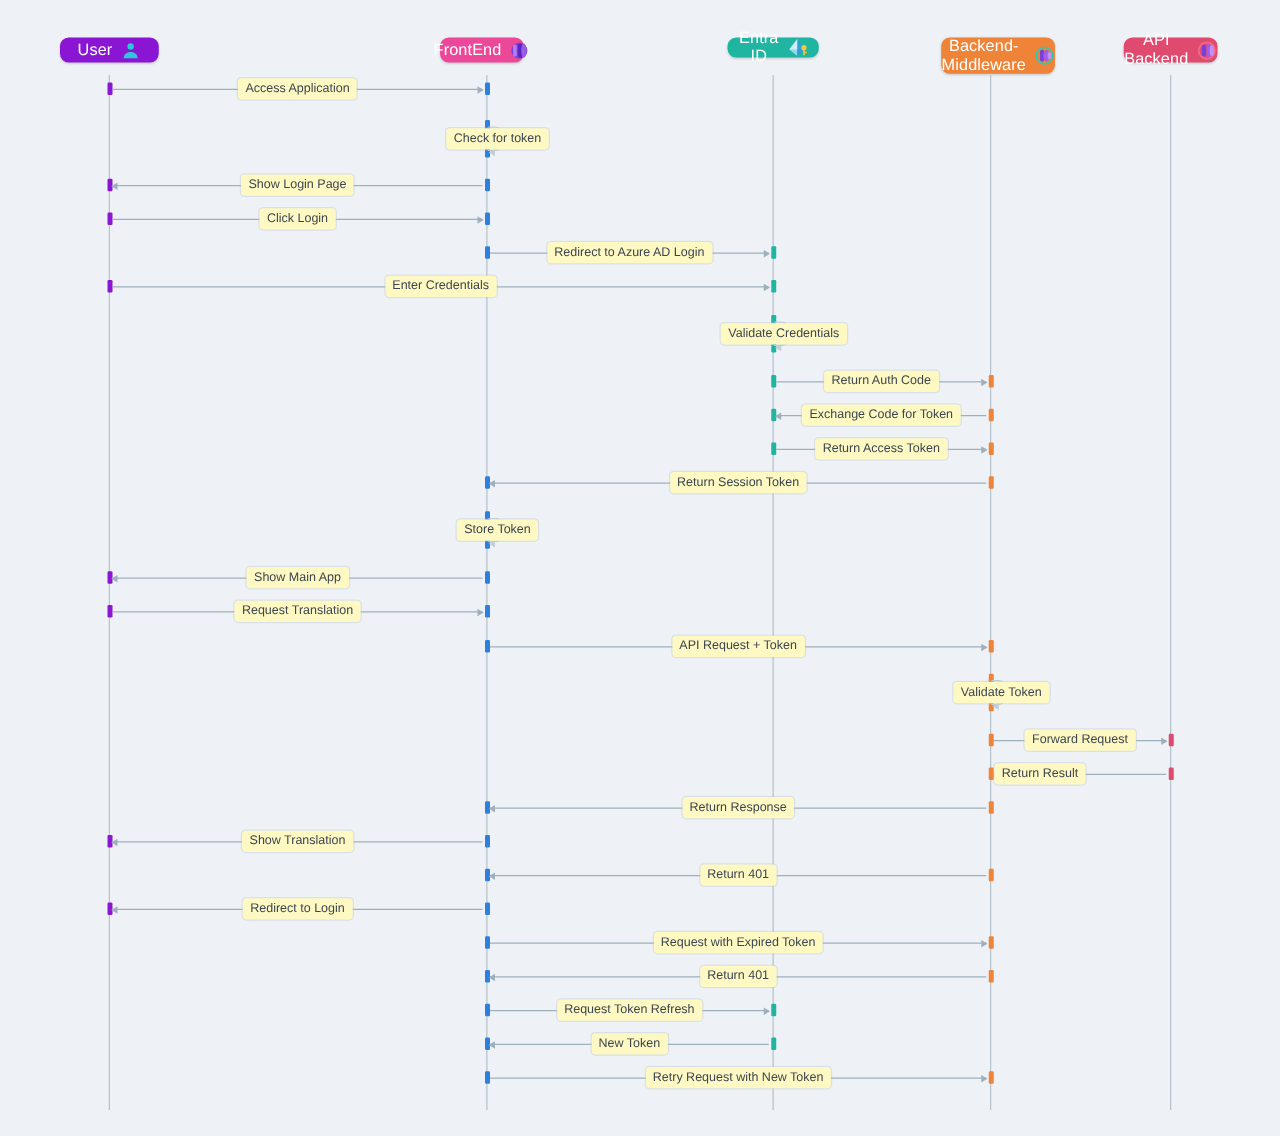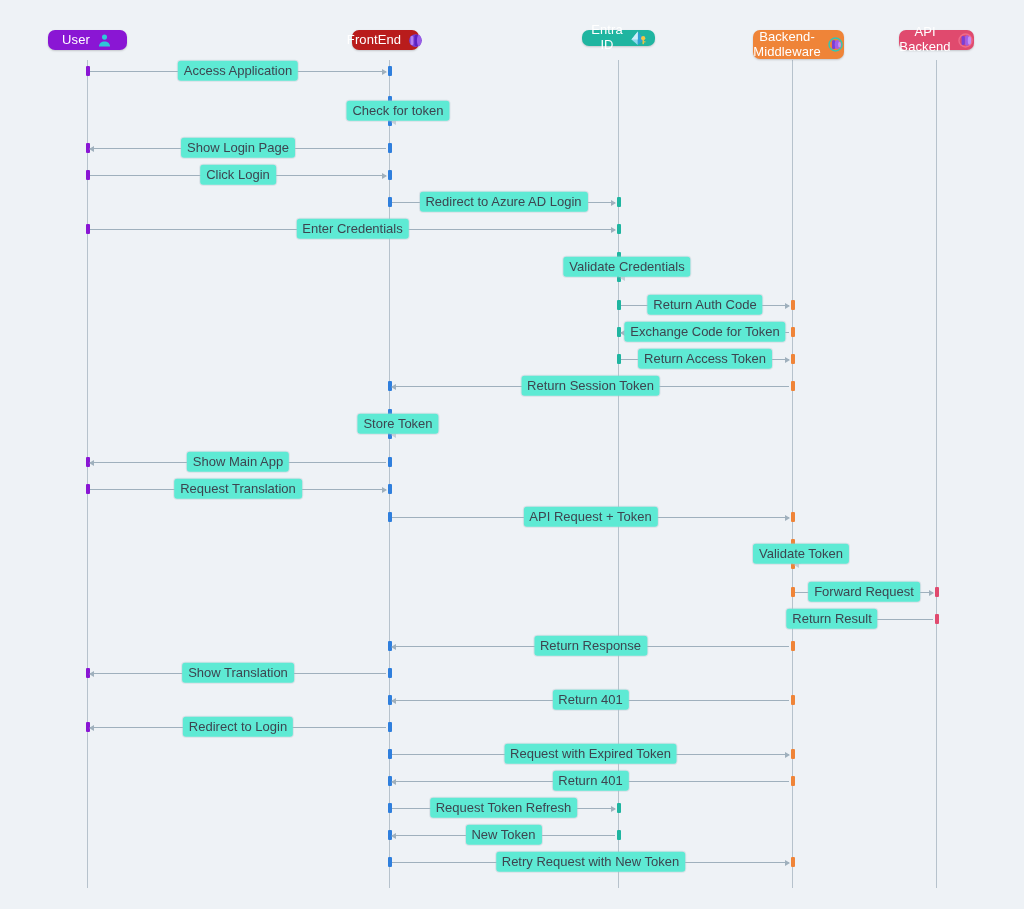--- a/index.html
+++ b/index.html
@@ -63,23 +63,23 @@
     width:0;height:0;
     border-top:3px solid transparent;
     border-bottom:3px solid transparent;
   }
   .arrow-head.right{border-left:5px solid #9fb0bd;}
   .arrow-head.left{border-right:5px solid #9fb0bd;}
 
   .msg-label{
     position:absolute;
     transform:translate(-50%,-50%);
-    background:#5eead4;
+    background:#fef9c3;
     color:#3d4550;
-    font-size:13px;
+    font-size:10px;
     line-height:1.1;
     padding:3px 6px;
     border-radius:3px;
     white-space:nowrap;
     box-shadow:0 0 0 1px rgba(180,192,203,.35);
   }
 
   
   .selfloop{
     position:absolute;
@@ -112,21 +112,21 @@
   <div id="participants">
       <div class="participant" style="left: 48px; top: 30px; width: 79px; height: 20px; background: rgb(138, 22, 212);">
         <span class="p-label">User</span>
         <span style="display: flex;">
           <svg class="p-icon" viewBox="0 0 24 24" xmlns="http://www.w3.org/2000/svg">
             <circle cx="12" cy="7.2" r="3.6" fill="#2ec7d9"></circle>
             <path d="M4.2 20.5c0-4.3 3.5-7 7.8-7s7.8 2.7 7.8 7z" fill="#2ec7d9"></path>
           </svg>
         </span>
       </div>
-      <div class="participant" style="left: 352px; top: 30px; width: 67px; height: 20px; background: #b91c1c;">
+      <div class="participant" style="left: 352px; top: 30px; width: 67px; height: 20px; background: #ec4899;">
         <span class="p-label">FrontEnd</span>
         <span style="display: flex;">
           <svg class="p-icon" viewBox="0 0 24 24" xmlns="http://www.w3.org/2000/svg">
             <ellipse cx="12" cy="12" rx="9" ry="9" fill="#7a3fd6"></ellipse>
             <rect x="5" y="5.5" width="4" height="13" rx="1.6" fill="#b37ff0"></rect>
             <rect x="10.5" y="4" width="5.2" height="16" rx="2.4" fill="#5b22c0"></rect>
             <ellipse cx="17" cy="12" rx="3" ry="8" fill="#9a5ce8"></ellipse>
           </svg>
         </span>
       </div>

